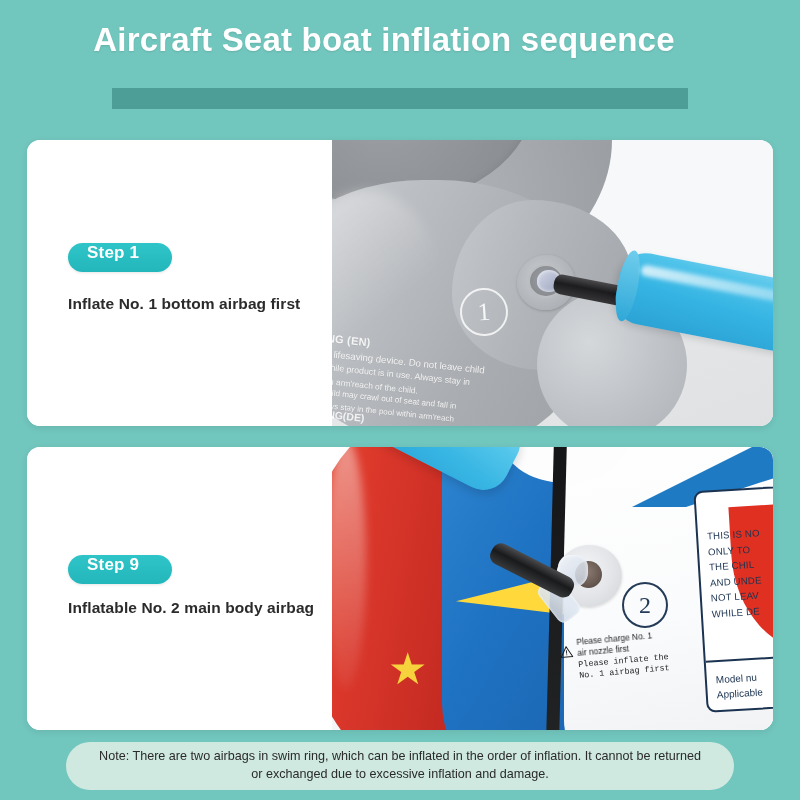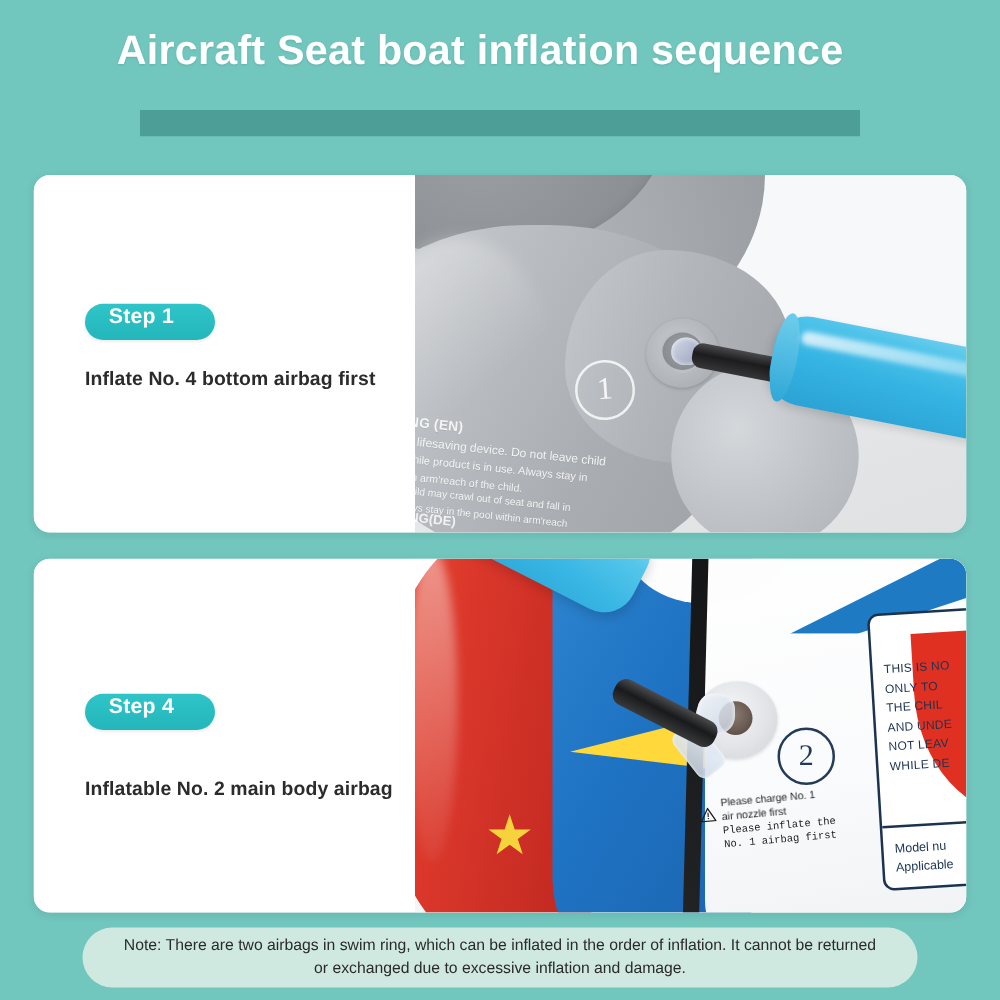--- a/index.html
+++ b/index.html
@@ -94,21 +94,21 @@
     width: 290px;
     font-size: 15.5px;
     font-weight: bold;
     color: #2b2b2b;
     letter-spacing: 0.1px;
     white-space: nowrap;
   }
   .card-1 .badge   { top: 103px; }
   .card-1 .caption { top: 155px; }
   .card-2 .badge   { top: 108px; }
-  .card-2 .caption { top: 176px; }
+  .card-2 .caption { top: 152px; }
 
   .card-photo {
     position: relative;
     flex: 1 1 auto;
     overflow: hidden;
   }
 
   
   .photo1 {
     background: linear-gradient(160deg, #f2f3f4 0%, #e9eaec 40%, #dfe1e3 100%);
@@ -606,21 +606,21 @@
       <span>sequence</span>
     </div>
   </div>
 
   <div class="card card-1">
 
     <div class="card-text">
       <div class="badge">
         <span>Step 1</span>
       </div>
-      <div class="caption">Inflate No. 4 bottom airbag first</div>
+      <div class="caption">Inflate No. 1 bottom airbag first</div>
     </div>
 
     <div class="card-photo photo1">
       <div class="p1-white"></div>
       <div class="p1-ring-outer"></div>
       <div class="p1-ring-inner"></div>
       <div class="p1-body">
         <div class="p1-body-hl"></div>
       </div>
       <div class="p1-neck"></div>
@@ -646,21 +646,21 @@
         <span class="w-line w-l5">ways stay in the pool within arm'reach</span>
       </div>
       <div class="p1-warn-de">NG(DE)</div>
     </div>
   </div>
 
   <div class="card card-2">
 
     <div class="card-text">
       <div class="badge">
-        <span>Step 4</span>
+        <span>Step 9</span>
       </div>
       <div class="caption">Inflatable No. 2 main body airbag</div>
     </div>
 
     <div class="card-photo photo2">
       <div class="p2-white-bg"></div>
 
       <div class="p2-red">
         <div class="p2-red-hl"></div>
       </div>

